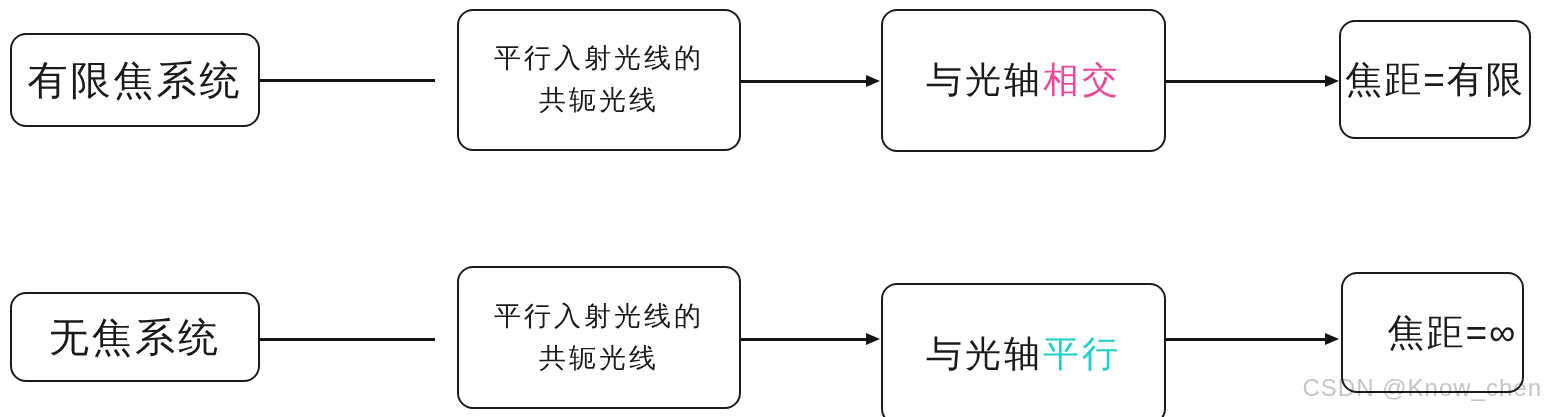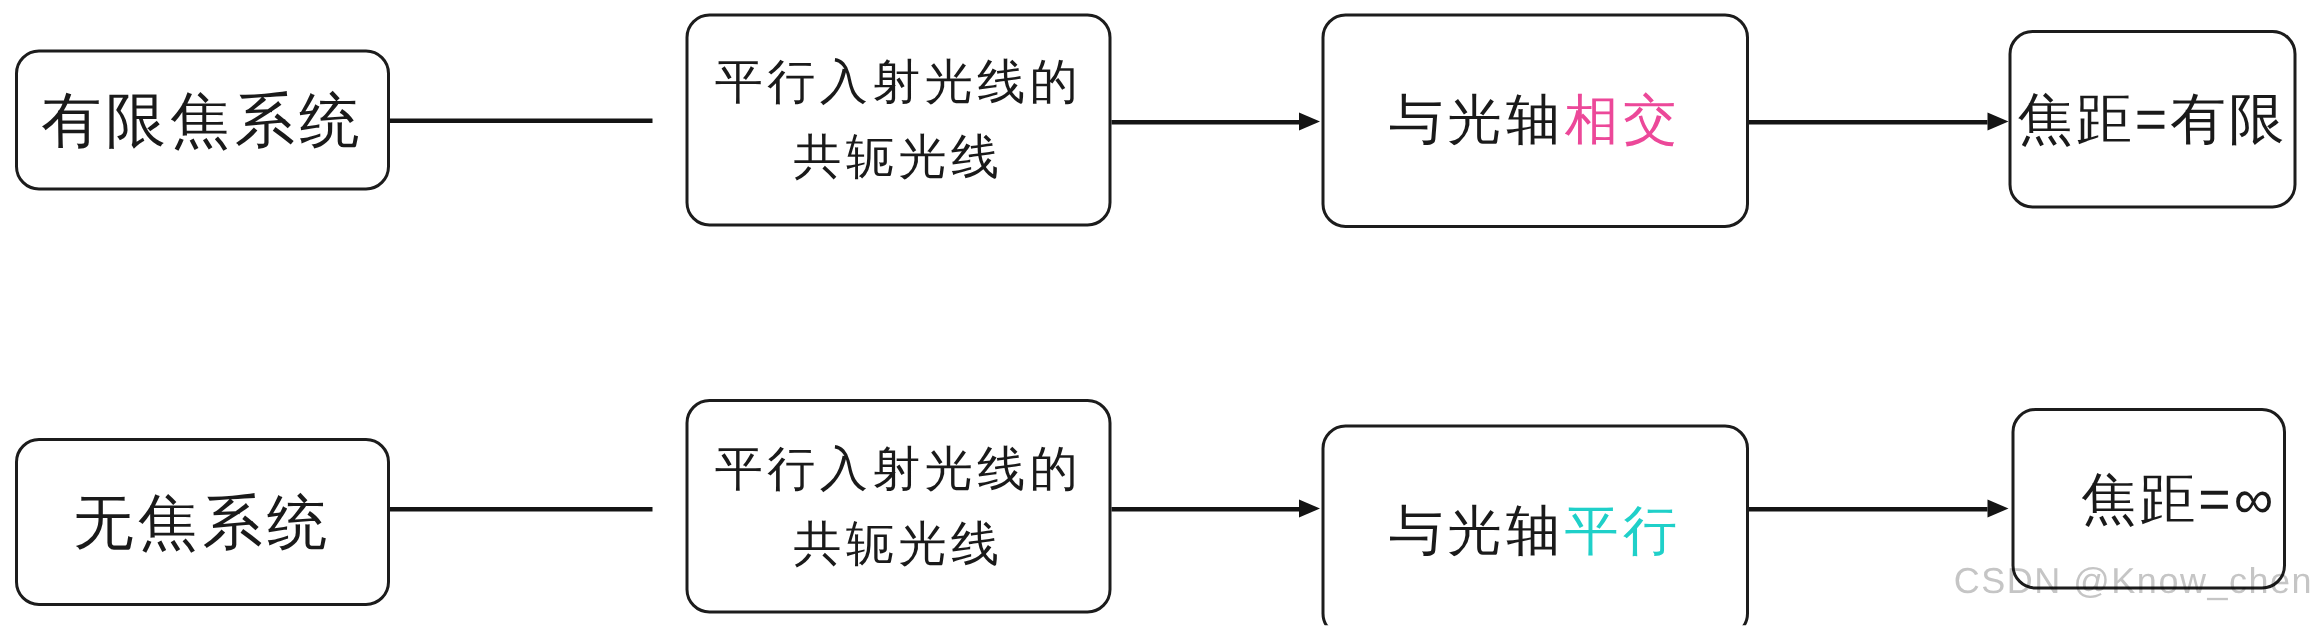--- a/index.html
+++ b/index.html
@@ -23,21 +23,21 @@
     background: #ffffff;
     display: flex;
     flex-direction: column;
     align-items: center;
     justify-content: center;
     text-align: center;
     color: #1a1a1a;
     z-index: 2;
   }
   .node-system    { font-size: 40px; letter-spacing: 3px; }
-  .node-conjugate { font-size: 32px; letter-spacing: 3px; line-height: 1.55; }
+  .node-conjugate { font-size: 27px; letter-spacing: 3px; line-height: 1.55; }
   .node-axis      { font-size: 36px; letter-spacing: 3px; }
   .node-focal     { font-size: 37px; letter-spacing: 2px; }
 
   .conn-line {
     position: absolute;
     height: 2.5px;
     background: #141414;
     z-index: 1;
   }
   .arrow-head {
@@ -55,21 +55,21 @@
   .b1 { left: 457px; top: 9px;   width: 284px; height: 142px; }
   .c1 { left: 881px; top: 9px;   width: 285px; height: 143px; }
   .d1 { left: 1339px;top: 20px;  width: 192px; height: 119px; }
   .l1 { left: 260px; top: 79px;  width: 175px; }
   .l2 { left: 741px; top: 80px;  width: 125px; }
   .h2 { left: 866px; top: 75px; }
   .l3 { left: 1166px;top: 80px;  width: 159px; }
   .h3 { left: 1325px;top: 75px; }
 
   
-  .a2 { left: 10px;  top: 292px; width: 250px; height: 112px; }
+  .a2 { left: 10px;  top: 292px; width: 250px; height: 90px; }
   .b2 { left: 457px; top: 266px; width: 284px; height: 143px; }
   .c2 { left: 881px; top: 267px; width: 285px; height: 142px; margin-top: 16px; }
   .d2 { left: 1341px;top: 272px; width: 183px; height: 121px; padding-left: 40px; }
   .l4 { left: 260px; top: 338px; width: 175px; }
   .l5 { left: 741px; top: 338px; width: 125px; }
   .h5 { left: 866px; top: 333px; }
   .l6 { left: 1166px;top: 338px; width: 159px; }
   .h6 { left: 1325px;top: 333px; }
 
   .watermark {

